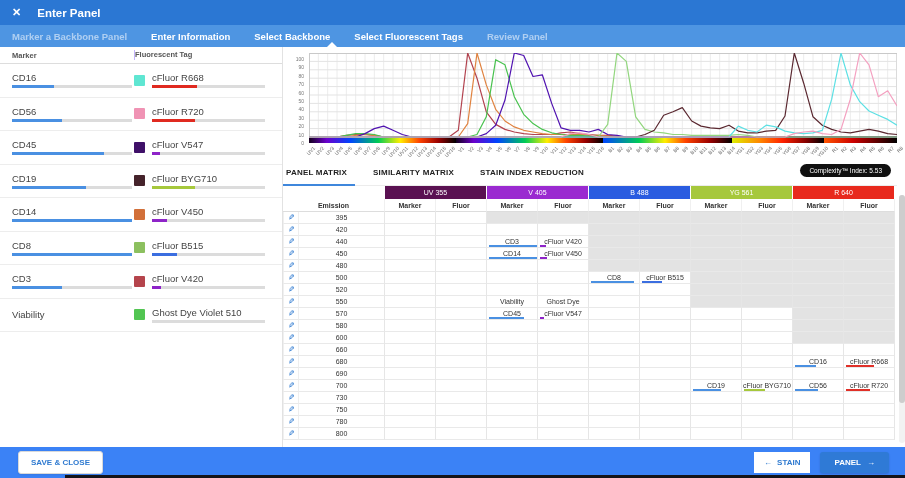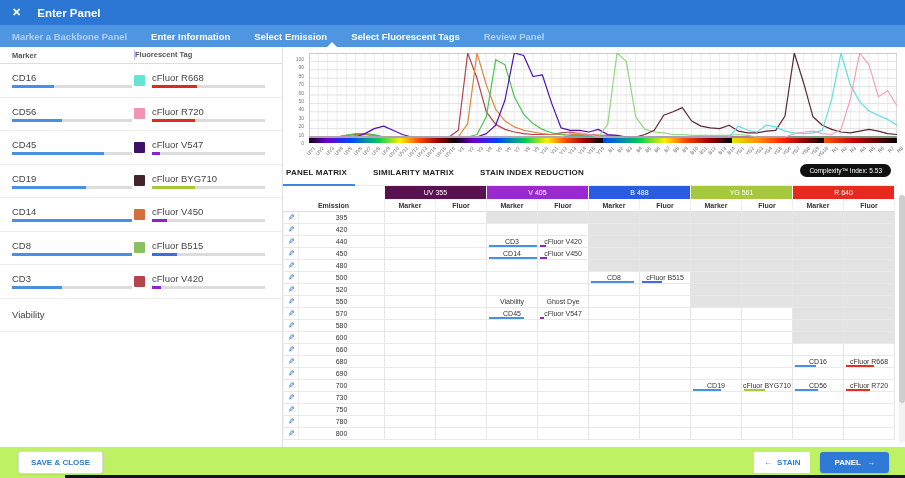--- a/index.html
+++ b/index.html
@@ -67,41 +67,41 @@
   .dc.gray{background:#e3e3e3}
   .dc.pcell{border-right:1px solid #eee;border-left:1px solid #f0f0f0}
   .pencil{color:#2f7ad0;font-size:8px;transform:scaleX(-1);display:inline-block;cursor:pointer}
   .mbar{position:absolute;left:2px;bottom:0;height:2px;background:#4a90e2}
   .fbar{position:absolute;left:2px;bottom:0;height:2px}
 
   .vscroll{position:absolute;right:0;top:148px;bottom:4px;width:6px;background:#f2f2f2;border-radius:3px}
   .vthumb{position:absolute;top:0;left:0;width:6px;height:84%;background:#cdcdcd;border-radius:3px}
 
   
-  .footer{position:absolute;left:0;right:0;bottom:0;height:31px;background:#bef264;display:flex;align-items:center;justify-content:space-between;padding:0 16px 0 18px}
+  .footer{position:absolute;left:0;right:0;bottom:0;height:31px;background:#3b82f6;display:flex;align-items:center;justify-content:space-between;padding:0 16px 0 18px}
   .btn-save{border:1px solid #d9d9d9;border-radius:3px;background:#fff;color:#2f7ad0;font-size:8px;font-weight:bold;padding:6px 12px;box-shadow:0 1px 2px rgba(0,0,0,.08);cursor:pointer}
   .rightbtns{display:flex;gap:10px;align-items:center}
   .btn-back{color:#2f7ad0;font-size:8px;font-weight:bold;background:#fff;border:none;display:flex;gap:5px;align-items:center;padding:6px 10px;cursor:pointer}
   .btn-next{background:#2f7ad6;color:#fff;font-size:8px;font-weight:bold;border:none;border-radius:3px;padding:6px 14px;display:flex;gap:6px;align-items:center;cursor:pointer;box-shadow:0 1px 2px rgba(0,0,0,.15)}
   .blackbar{position:absolute;left:65px;right:0;bottom:0;height:3px;background:#14141a;z-index:5}
 </style>
 </head>
 <body>
 
 <div class="app">
 
   <div class="topbar">
     <span class="close">✕</span>
     <span class="title">Enter Panel</span>
   </div>
 
   <div class="tabbar">
     <span class="tab disabled">Marker a Backbone Panel</span>
       <span class="tab ">Enter Information</span>
-      <span class="tab ">Select Emission</span>
+      <span class="tab ">Select Backbone</span>
       <span class="tab ">Select Fluorescent Tags</span>
       <span class="tab disabled">Review Panel</span>
       <div class="caret"></div>
   </div>
 
   <div class="main">
 
     <div class="leftpanel">
       <div class="lp-head">
         <span class="c1">Marker</span>
@@ -223,20 +223,27 @@
                 <div class="tlabel">cFluor V420</div>
                 <div class="ttrack">
                   <div class="fill" style="width: 8%; background: rgb(142, 36, 200);"></div>
                 </div>
               </div>
             </div>
           </div>
           <div class="lrow">
             <div class="mcell">
               <div class="mlabel">Viability</div>
+            </div>
+            <div class="tagcell">
+              <span class="swatch" style="background: rgb(82, 197, 82);"></span>
+              <div>
+                <div class="tlabel">Ghost Dye Violet 510</div>
+                <div class="ttrack"></div>
+              </div>
             </div>
           </div>
         </div>
     </div>
 
     <div class="rightarea">
 
       <div class="chartwrap">
         <div class="ylabels" id="ylabels">
             <span class="ylab" style="top: 87px;">0</span>

